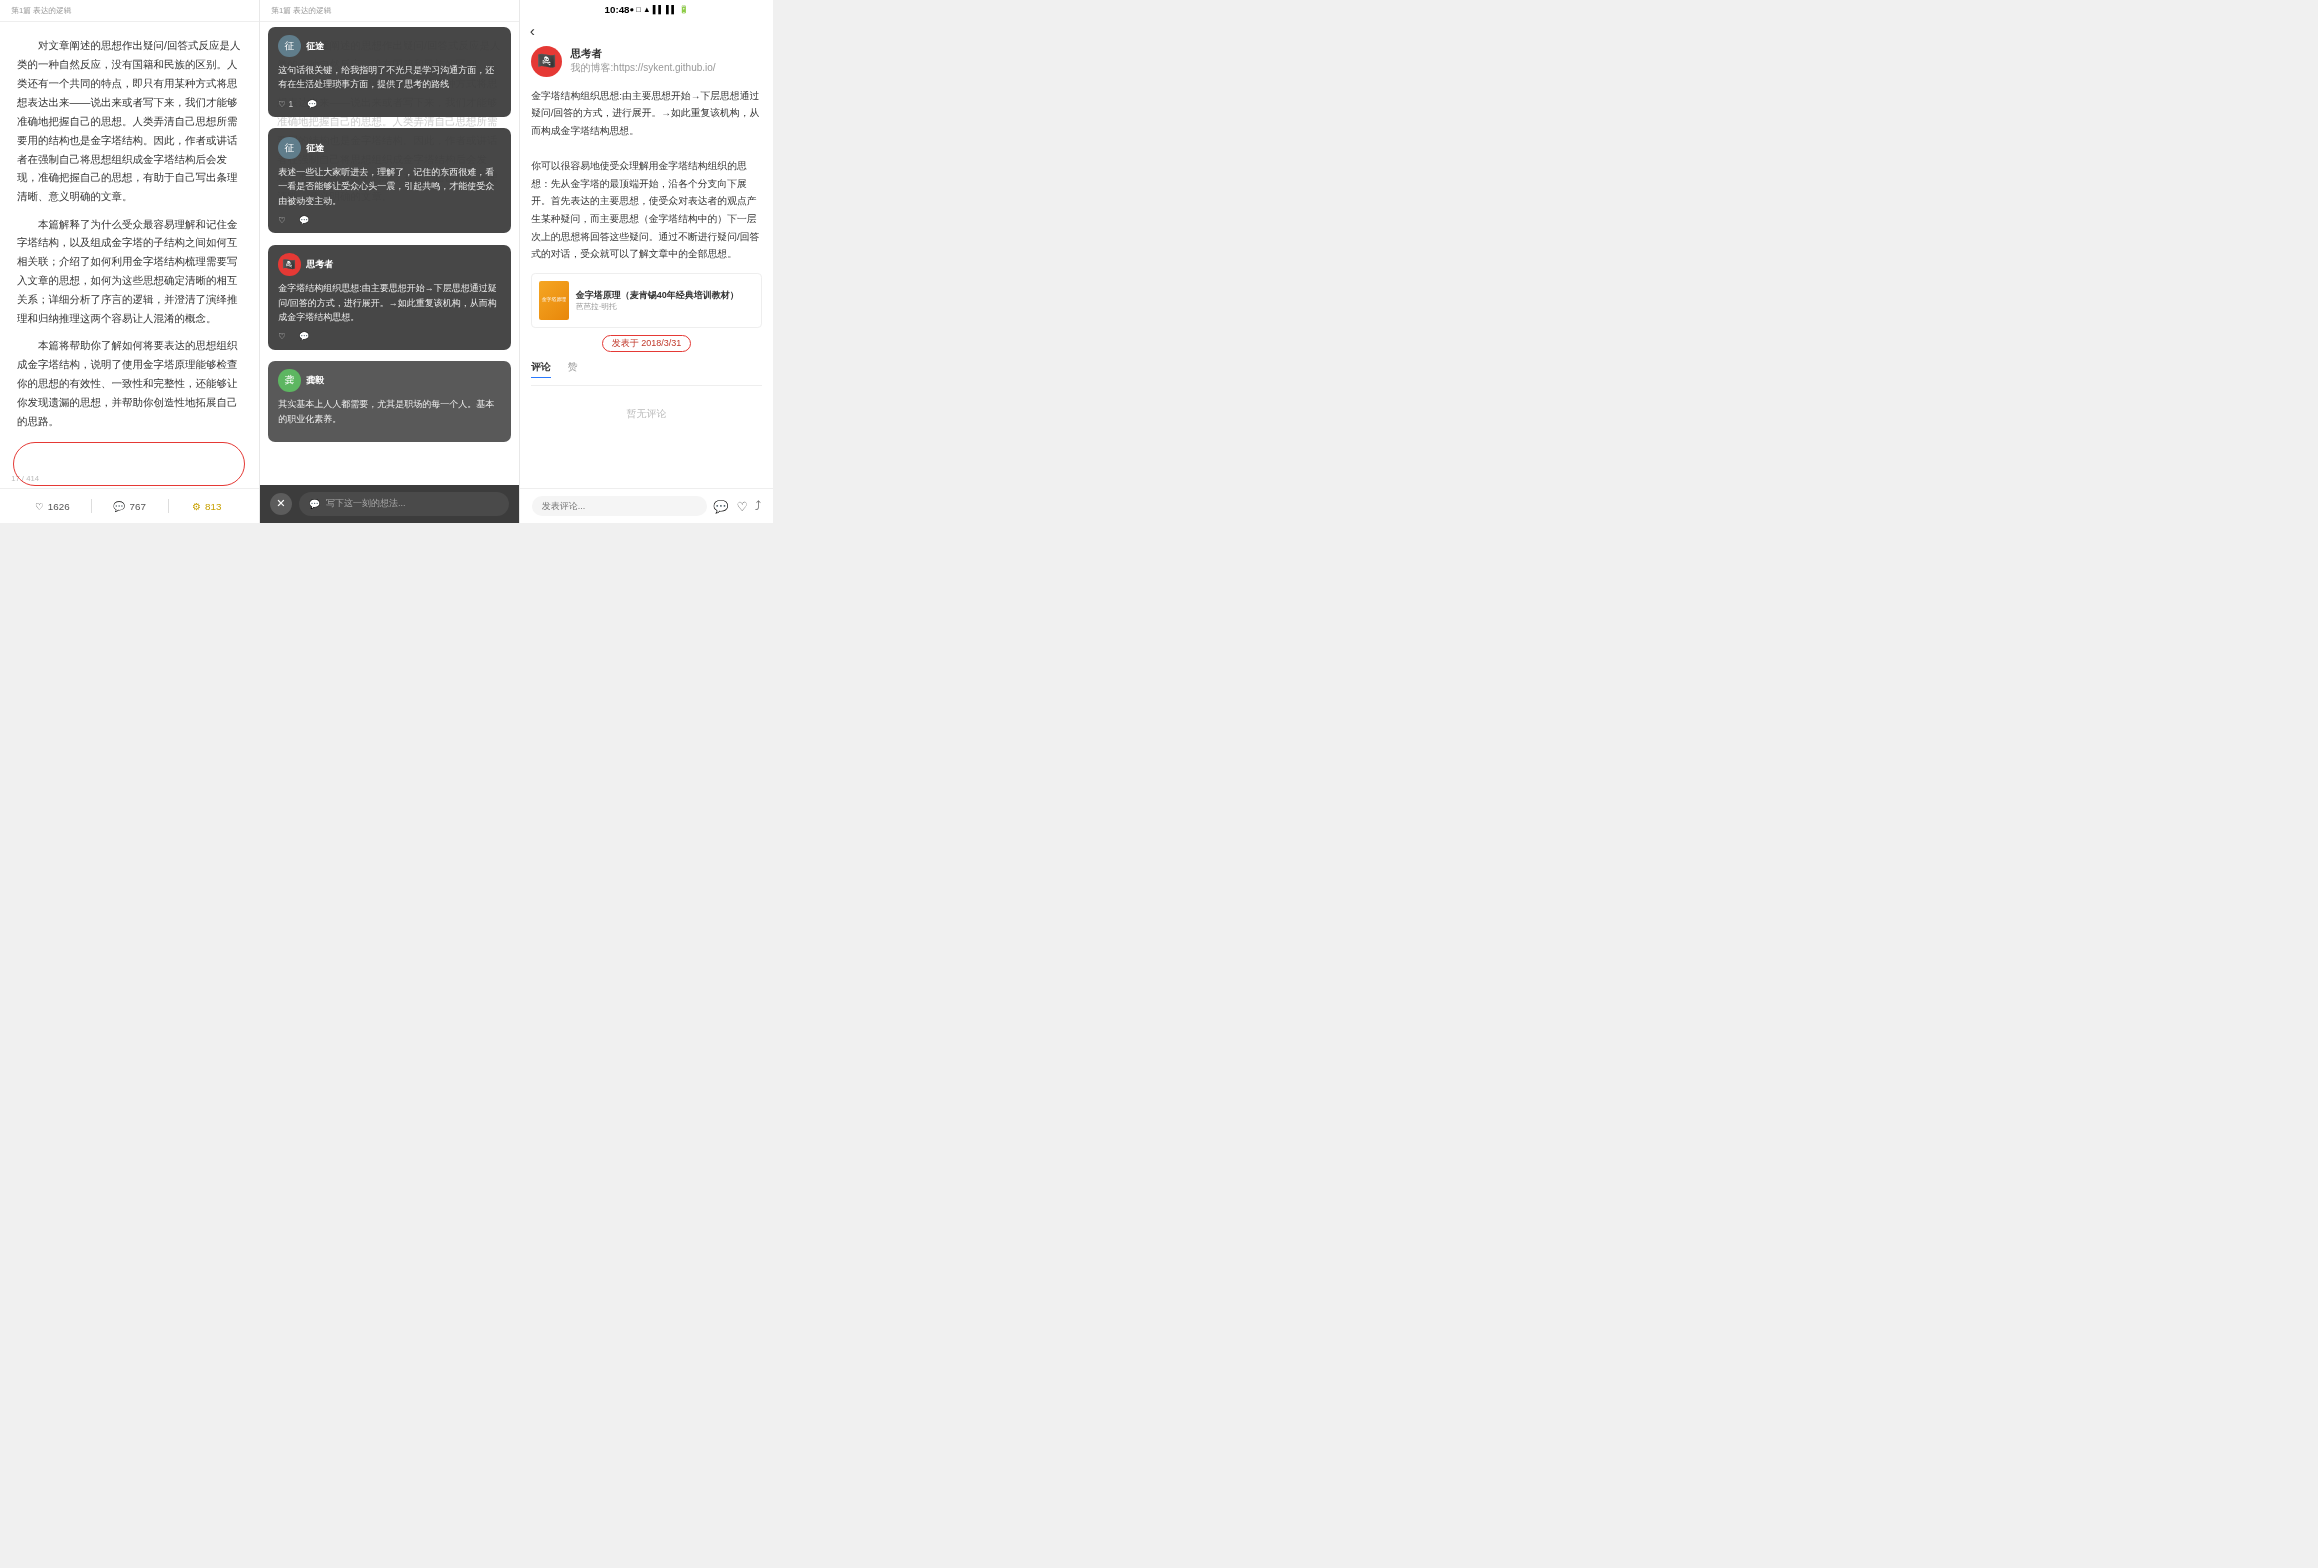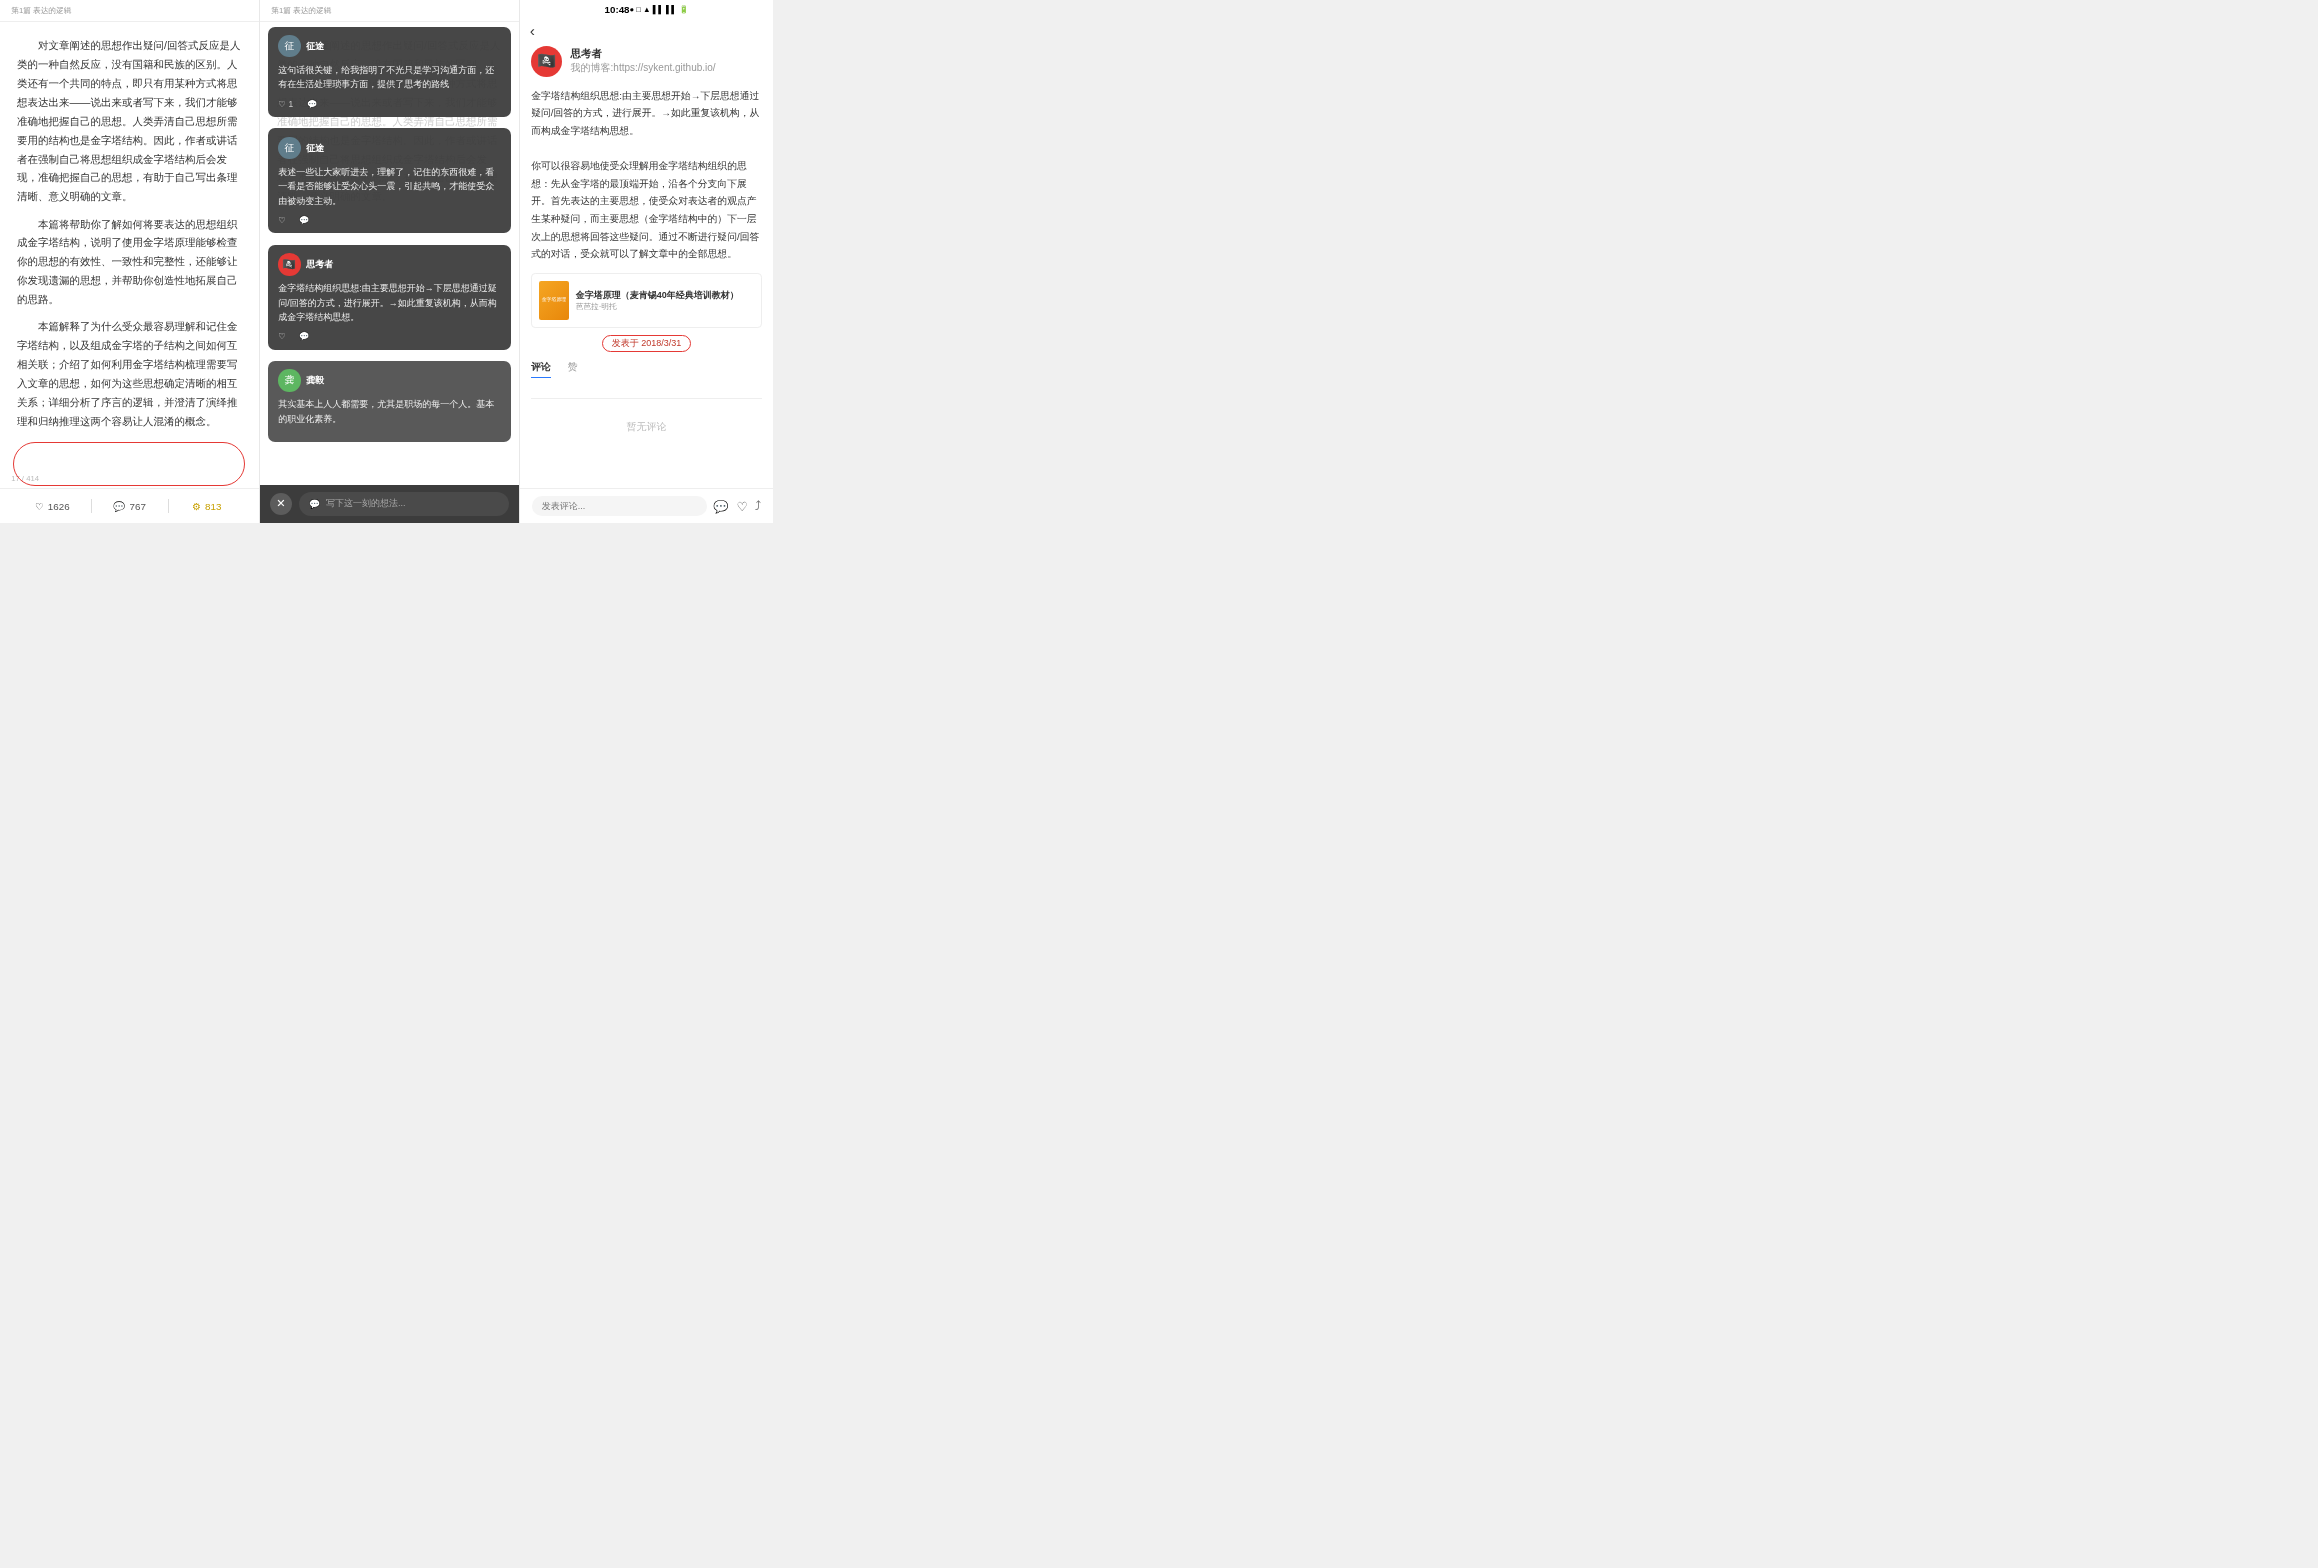--- a/index.html
+++ b/index.html
@@ -318,21 +318,21 @@
       border: 1.4px solid #e53935;
       border-radius: 14px;
       padding: 1.4px 8.4px;
       display: inline-block;
     }
     .tabs-row {
       display: flex;
       gap: 17px;
       border-bottom: 0.7px solid #eee;
       margin-bottom: 7px;
-      padding-bottom: 20px;
+      padding-bottom: 7px;
     }
     .tab-item {
       font-size: 9.8px;
       color: #999;
       cursor: pointer;
       padding-bottom: 2.8px;
     }
     .tab-item.active {
       color: #333;
       font-weight: 600;
@@ -369,22 +369,22 @@
       cursor: pointer;
     }
   </style>
 </head>
 <body>
 
 <div class="panel panel-left">
   <div class="header-title">第1篇 表达的逻辑</div>
   <div class="content-area">
     <p>对文章阐述的思想作出疑问/回答式反应是人类的一种自然反应，没有国籍和民族的区别。人类还有一个共同的特点，即只有用某种方式将思想表达出来——说出来或者写下来，我们才能够准确地把握自己的思想。人类弄清自己思想所需要用的结构也是金字塔结构。因此，作者或讲话者在强制自己将思想组织成金字塔结构后会发现，准确把握自己的思想，有助于自己写出条理清晰、意义明确的文章。</p>
+    <p>本篇解释了为什么受众最容易理解和记住金字塔结构，以及组成金字塔的子结构之间如何互相关联；介绍了如何利用金字塔结构梳理需要写入文章的思想，如何为这些思想确定清晰的相互关系；详细分析了序言的逻辑，并澄清了演绎推理和归纳推理这两个容易让人混淆的概念。</p>
     <p>本篇将帮助你了解如何将要表达的思想组织成金字塔结构，说明了使用金字塔原理能够检查你的思想的有效性、一致性和完整性，还能够让你发现遗漏的思想，并帮助你创造性地拓展自己的思路。</p>
-    <p>本篇解释了为什么受众最容易理解和记住金字塔结构，以及组成金字塔的子结构之间如何互相关联；介绍了如何利用金字塔结构梳理需要写入文章的思想，如何为这些思想确定清晰的相互关系；详细分析了序言的逻辑，并澄清了演绎推理和归纳推理这两个容易让人混淆的概念。</p>
   </div>
   <div class="page-indicator">17 / 414</div>
   <div class="bottom-bar">
     <button class="bottom-bar-btn">
       <span>♡</span>
       <span>1626</span>
     </button>
     <div class="bottom-bar-divider"></div>
     <button class="bottom-bar-btn">
       <span>💬</span>

